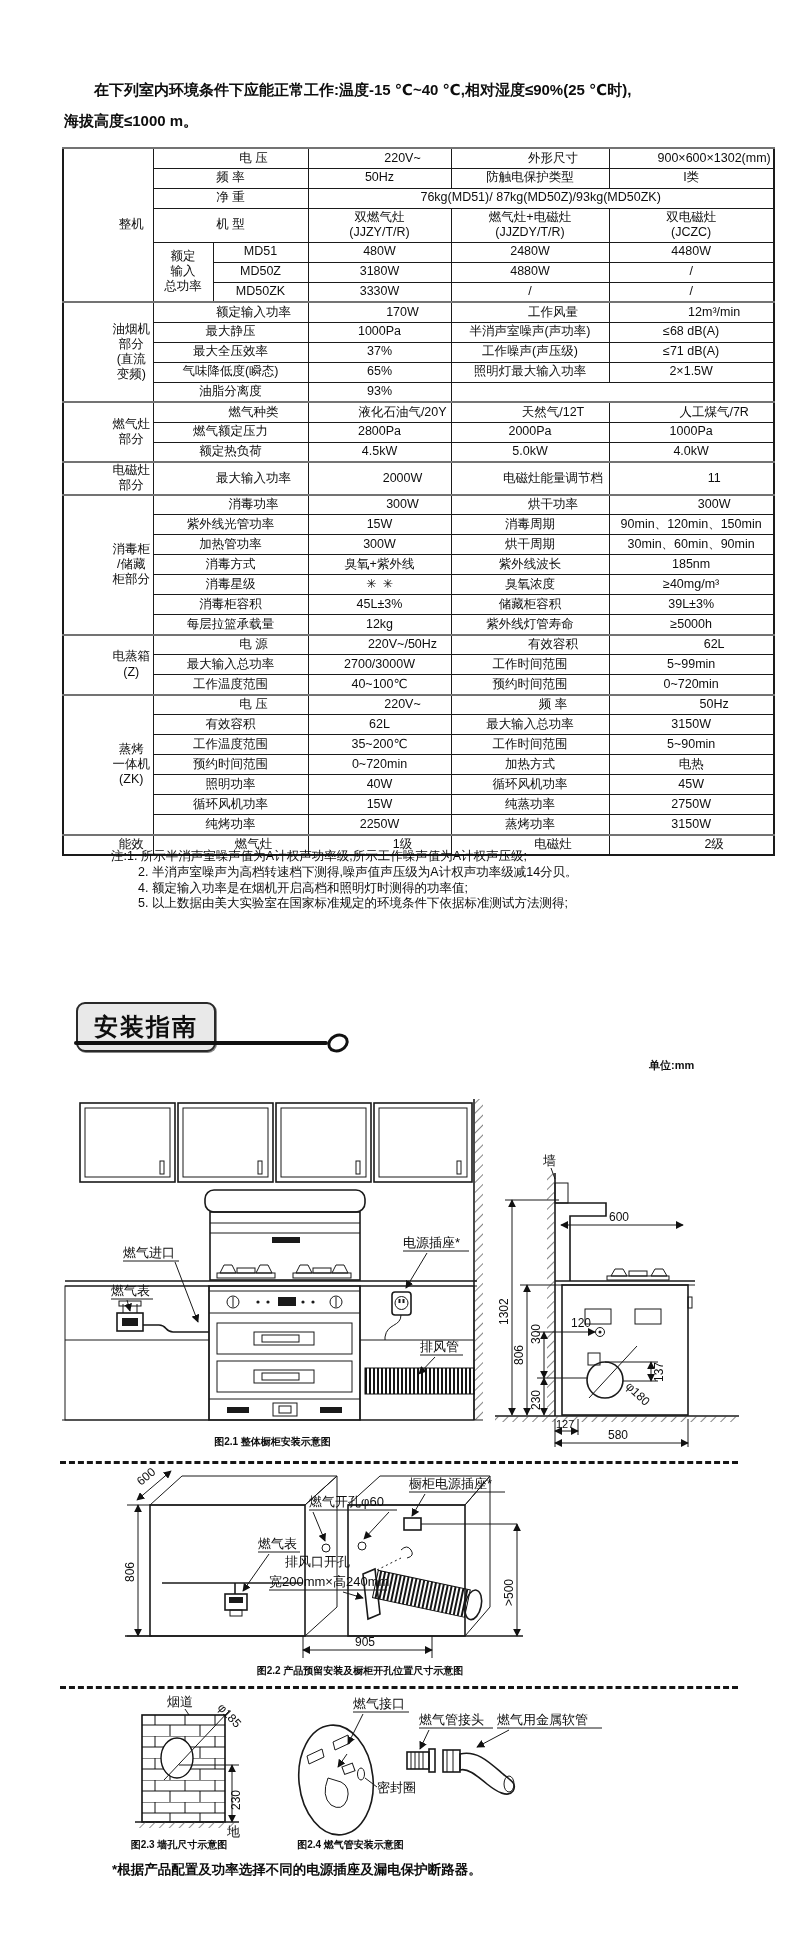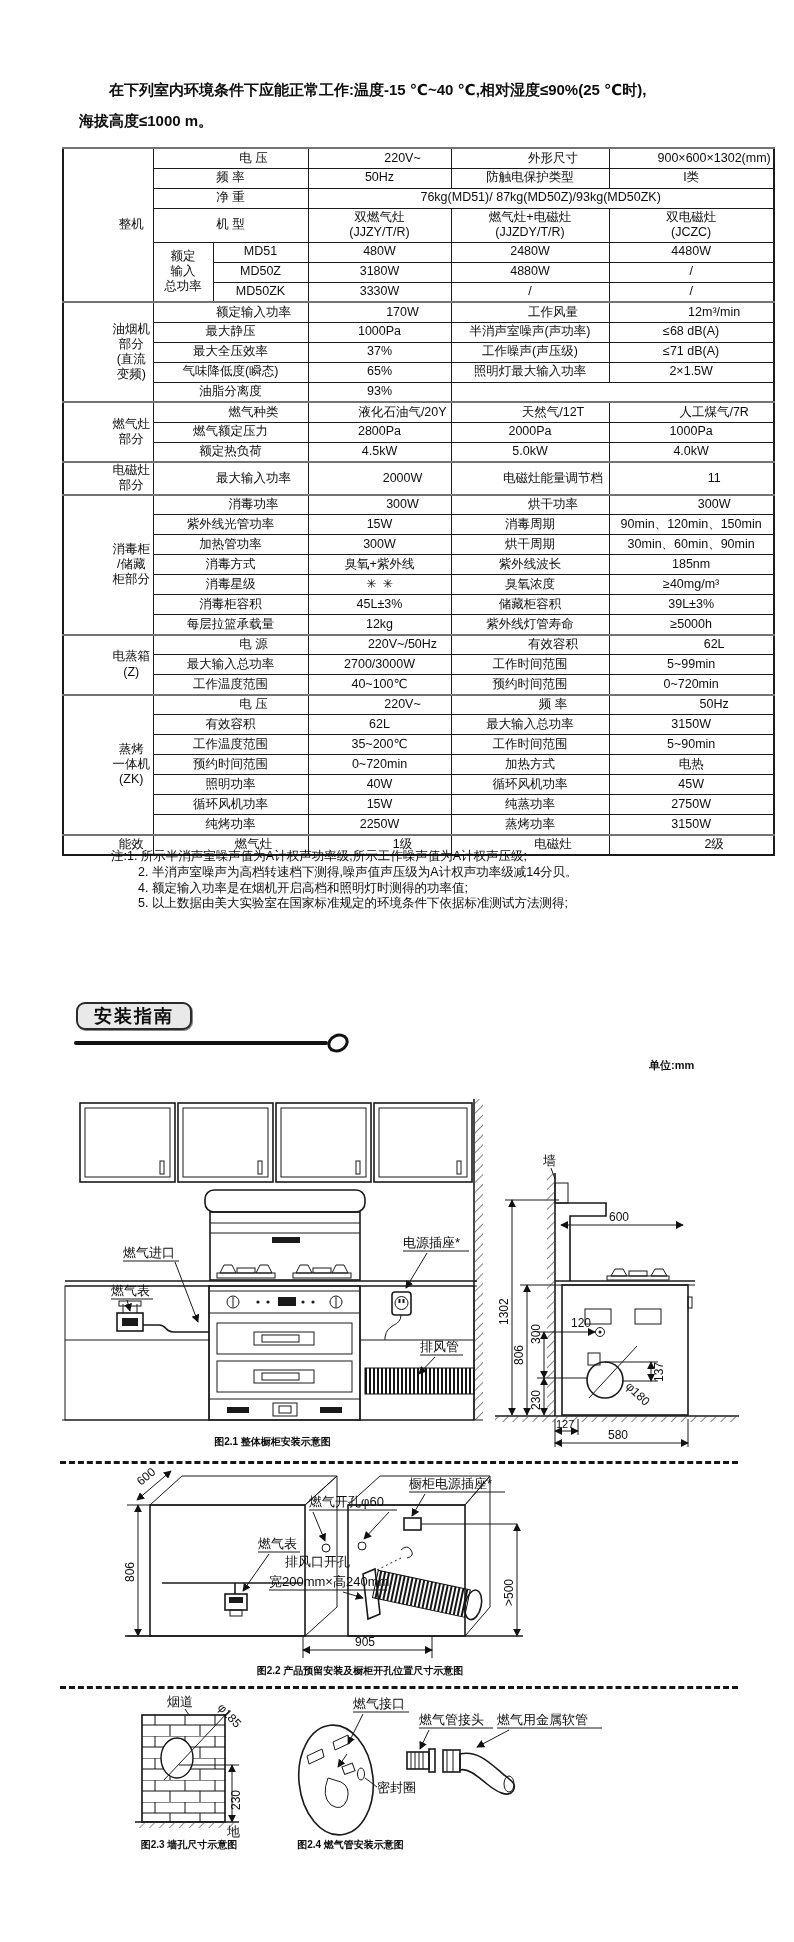--- a/index.html
+++ b/index.html
@@ -1,37 +1,37 @@
 <!DOCTYPE html>
 <html><head>
 <meta charset="utf-8">
 <style>
   html,body{margin:0;padding:0;background:#f2f2f2;}
   .page{position:relative;width:794px;height:1942px;background:#fff;margin:0 auto;
         font-family:"Liberation Sans","DejaVu Sans",sans-serif;color:#111;overflow:hidden;}
   .abs{position:absolute;}
   
-  .intro{left:64px;top:74px;width:678px;font-size:15px;font-weight:bold;line-height:31px;color:#0d0d0d;margin-left:15px;}
+  .intro{left:64px;top:74px;width:678px;font-size:15px;font-weight:bold;line-height:31px;color:#0d0d0d;}
   .intro .l1{text-indent:30px;}
   
   table.spec{position:absolute;left:62px;top:147px;border-collapse:collapse;table-layout:fixed;
              border:2px solid #1a1a1a;}
   table.spec td{border:1px solid #1a1a1a;text-align:center;vertical-align:middle;
                 font-size:12.5px;line-height:1.22;padding:0 2px;white-space:pre-line;color:#0d0d0d;}
   table.spec tr{height:20px;}
   table.spec tr.sec td{border-top:2px solid #737373;padding-left:48px;}
   td.star{font-size:16px;font-weight:bold;letter-spacing:6px;text-indent:6px;}
   td.s11{font-size:11px;}
   
   .notes{left:94px;top:849px;width:640px;font-size:12.5px;line-height:15.8px;color:#0d0d0d;}
   .notes div{padding-left:27px;margin-left:17px;}
   .notes div:first-child{padding-left:0;}
   
-  .badge{left:76px;top:1002px;padding:0 16px;border:2.5px solid #2a2a2a;border-radius:9px;
-         background:#e9e9e9;font-size:18px;font-weight:bold;letter-spacing:2px;color:#0d0d0d;
+  .badge{left:76px;top:1002px;padding:7px 16px;border:2.5px solid #2a2a2a;border-radius:9px;
+         background:#e9e9e9;font-size:24px;font-weight:bold;letter-spacing:2px;color:#0d0d0d;
          box-shadow:1px 1px 0 #888;}
   .guide-underline{left:74px;top:1041px;width:254px;height:4px;background:#111;border-radius:2px;}
   .guide-loop{left:327px;top:1034px;width:16px;height:12px;border:3.5px solid #111;border-radius:50%;
               transform:rotate(-25deg);}
   .unit-label{left:649px;top:1058px;font-size:11px;font-weight:bold;}
   .fig-caption{position:absolute;font-size:10px;font-weight:bold;text-align:center;color:#0d0d0d;}
   .divider{position:absolute;height:0;border-top:3.5px dashed #161616;}
   .footnote{left:112px;top:1861px;font-size:13.5px;font-weight:bold;color:#0d0d0d;}
   
   svg{position:absolute;}
@@ -637,16 +637,17 @@
     <g>
       <rect class="ln2" x="386" y="58" width="17" height="22"></rect>
       <path class="ln" d="M390,58 V80 M396,58 V80"></path>
       <path class="ln2" d="M403,62 C420,58 432,70 446,82 C455,89 460,92 456,99 C451,106 440,100 430,92 C418,82 410,76 403,78 Z"></path>
       <ellipse class="ln" cx="452" cy="92" rx="5" ry="8"></ellipse>
     </g>
     <text x="440" y="32">燃气用金属软管</text>
     <line class="ln" x1="440" y1="36" x2="545" y2="36"></line>
     <line class="ln" x1="452" y1="38" x2="420" y2="55" marker-end="url(#ar23)"></line>
   </svg>
-  <div class="fig-caption" style="left:89px;top:1838px;width:200px">图2.3 墙孔尺寸示意图</div>
+  <div class="fig-caption" style="left:79px;top:1838px;width:200px">图2.3 墙孔尺寸示意图</div>
   <div class="fig-caption" style="left:243px;top:1838px;width:215px">图2.4 燃气管安装示意图</div>
 
+  <div class="abs footnote">*根据产品配置及功率选择不同的电源插座及漏电保护断路器。</div>
 </div>
 
 </body></html>

